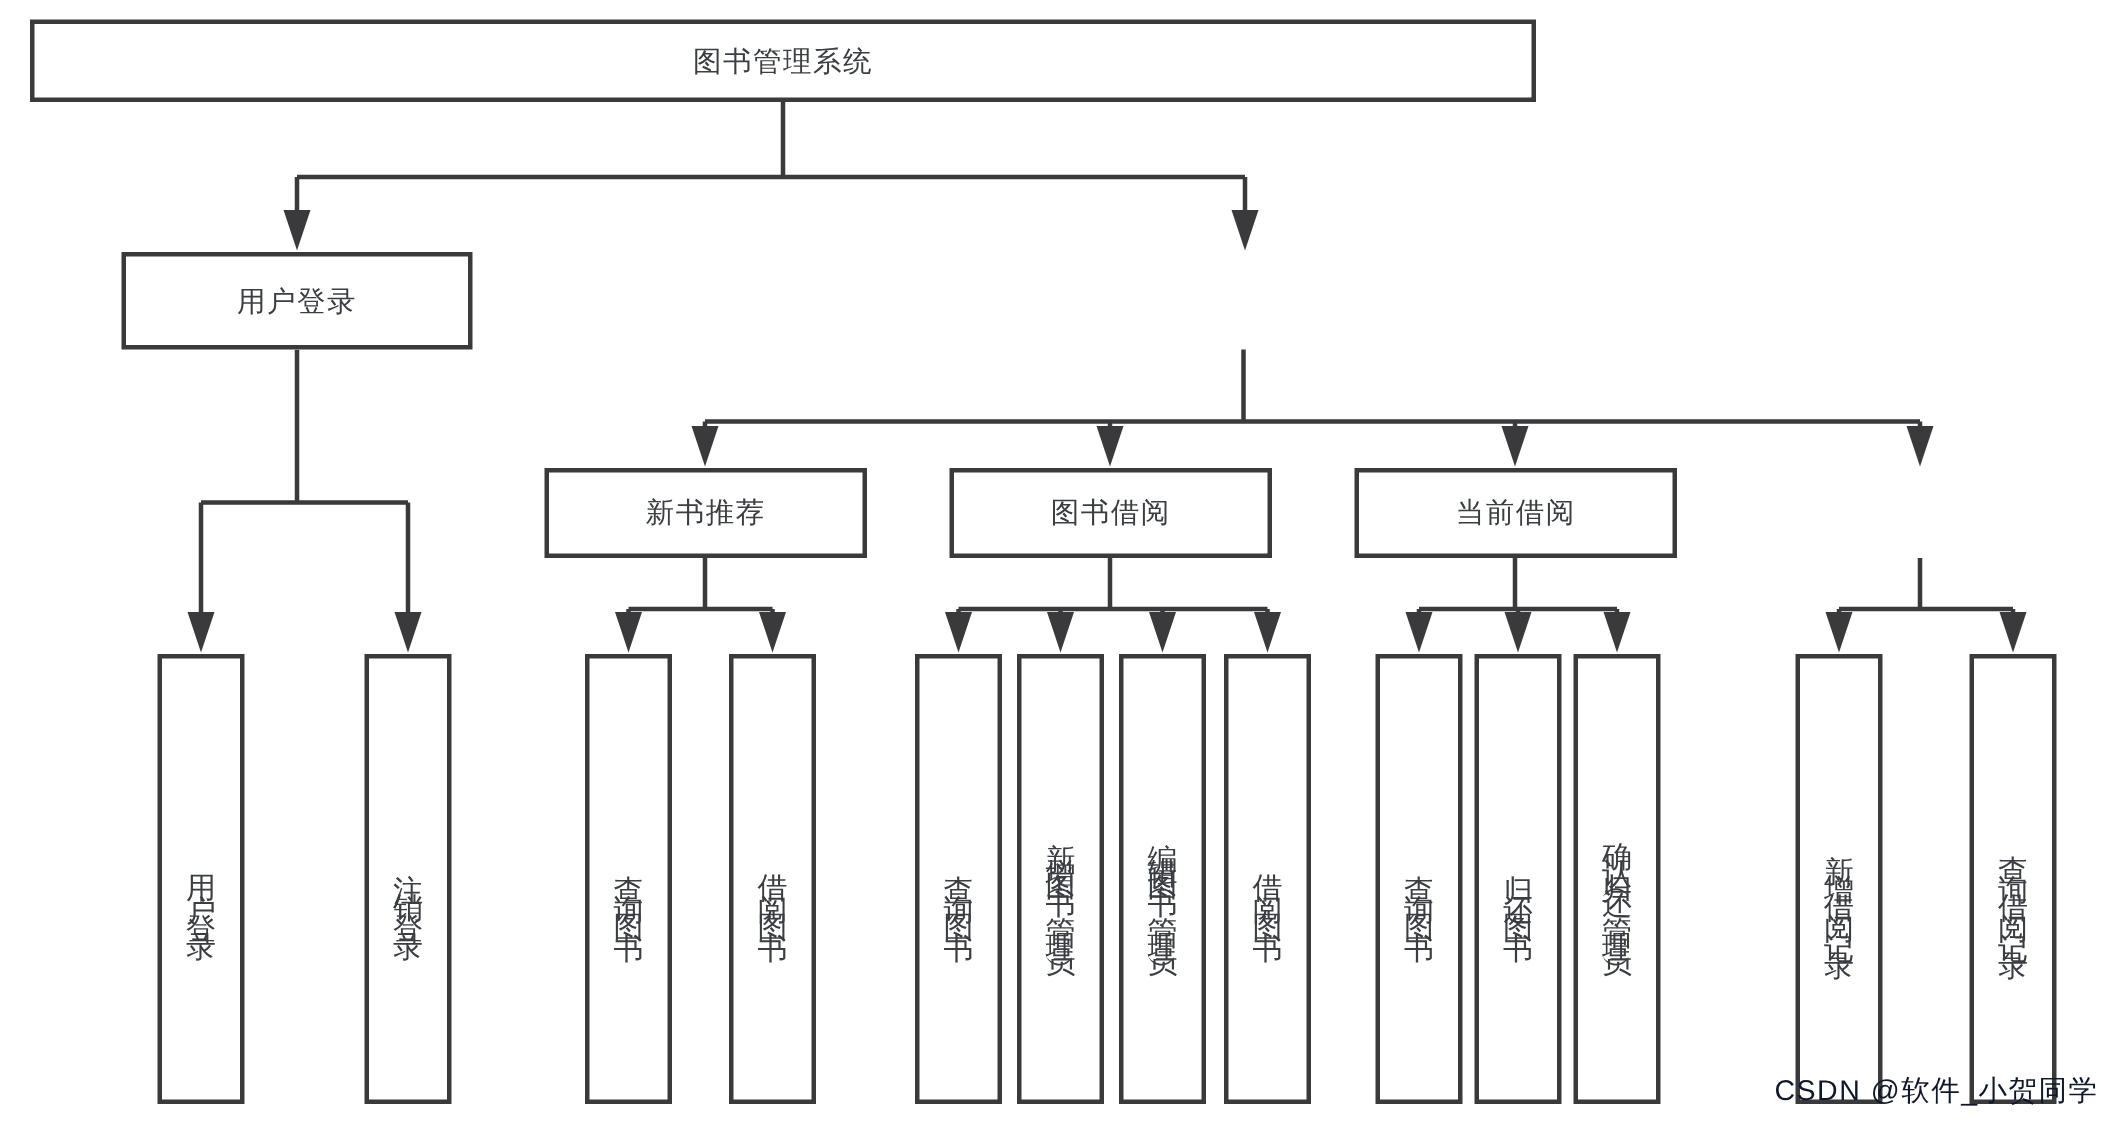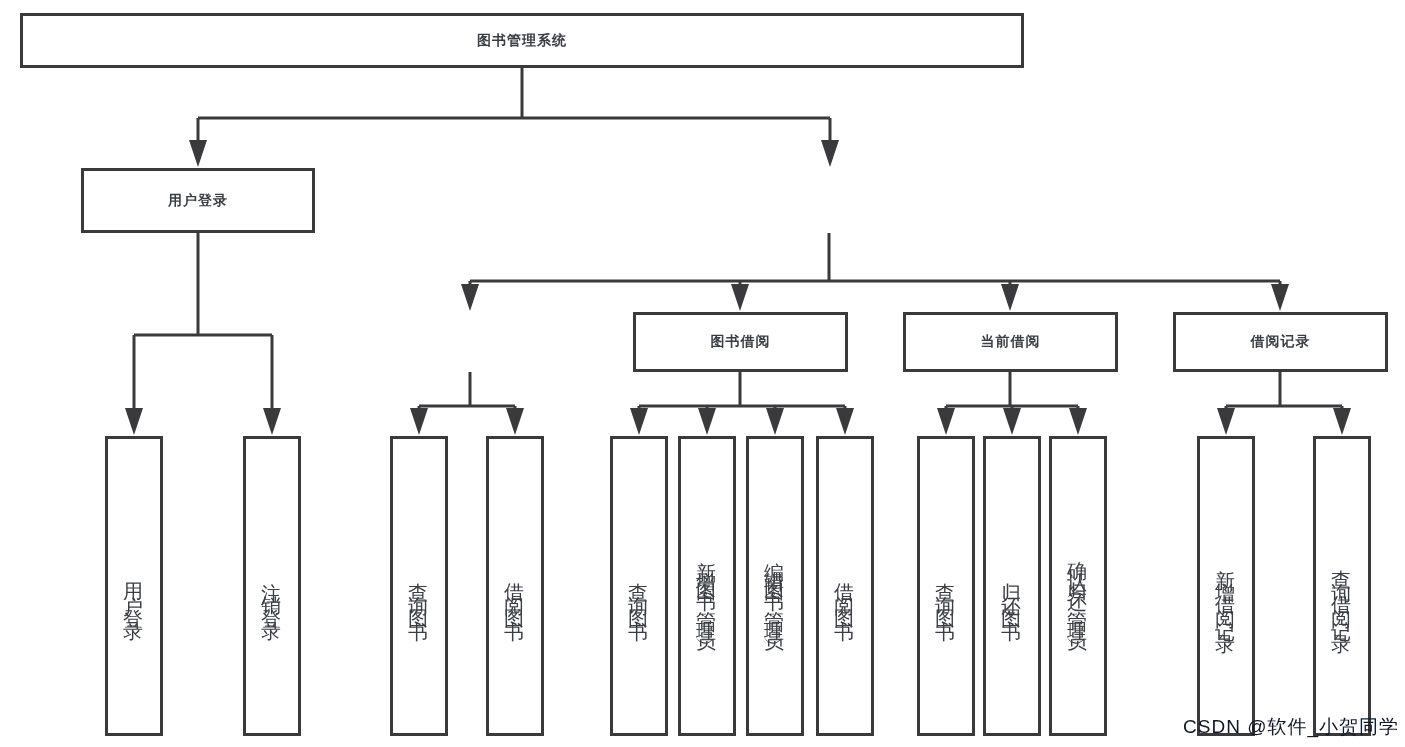--- a/index.html
+++ b/index.html
@@ -14,21 +14,21 @@
   .box {
     position:absolute;
     background:#ffffff;
     border:3px solid #3a3a3c;
     box-sizing:border-box;
     display:flex;
     align-items:center;
     justify-content:center;
     color:#3a3d42;
   }
-  .hbox { font-size:14px; letter-spacing:1px;font-weight:bold; }
+  .hbox { font-size:19px; letter-spacing:1px; }
   .vbox { overflow:hidden; }
   .vlabel {
     writing-mode:vertical-lr;
     text-orientation:mixed;
     font-size:20px;
     letter-spacing:13px;
     padding-top:13px;
     color:#3a3d42;
     white-space:nowrap;
   }
@@ -90,28 +90,28 @@
   </svg>
 
   <div class="box hbox" style="left:20px;top:13px;width:1004px;height:55px">
     <span>图书管理系统</span>
   </div>
 
   <div class="box hbox" style="left:81px;top:168px;width:234px;height:65px">
     <span>用户登录</span>
   </div>
 
+  <div class="box hbox" style="left:363px;top:312px;width:215px;height:60px">
+    <span>新书推荐</span>
+  </div>
   <div class="box hbox" style="left:633px;top:312px;width:215px;height:60px">
     <span>图书借阅</span>
   </div>
   <div class="box hbox" style="left:903px;top:312px;width:215px;height:60px">
     <span>当前借阅</span>
-  </div>
-  <div class="box hbox" style="left:1173px;top:312px;width:215px;height:60px">
-    <span>借阅记录</span>
   </div>
 
   <div class="box vbox" style="left:105px;top:436px;width:58px;height:300px">
     <span class="vlabel">用户登录</span>
   </div>
   <div class="box vbox" style="left:243px;top:436px;width:58px;height:300px">
     <span class="vlabel">注销登录</span>
   </div>
 
   <div class="box vbox" style="left:390px;top:436px;width:58px;height:300px">

